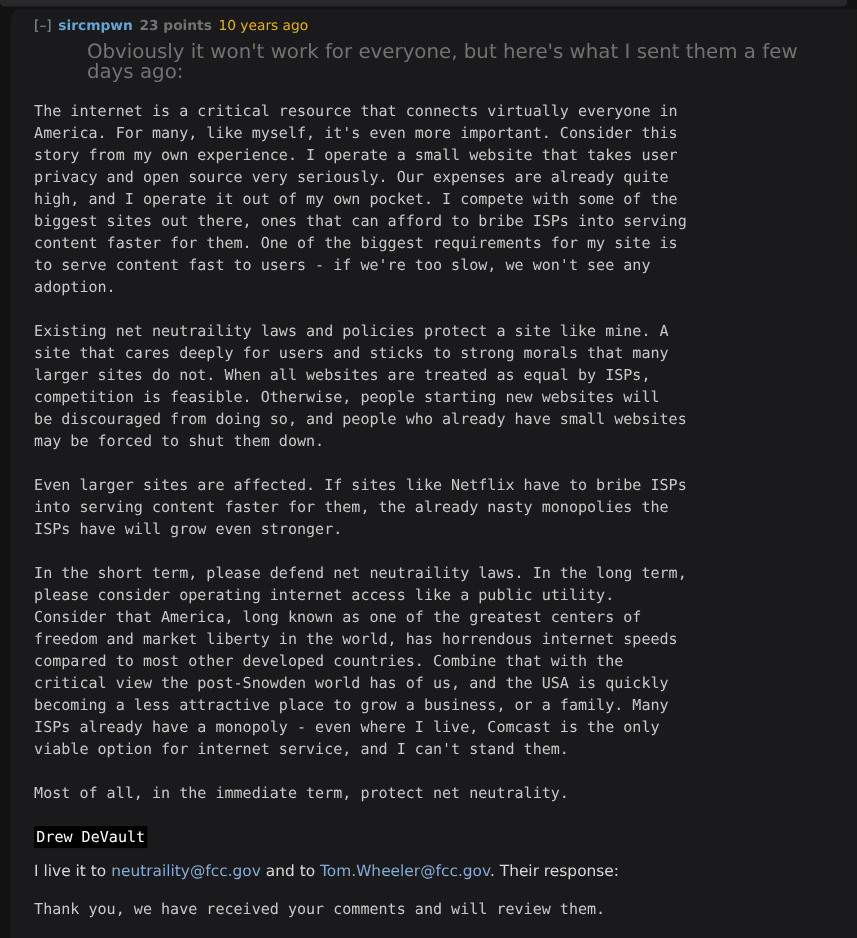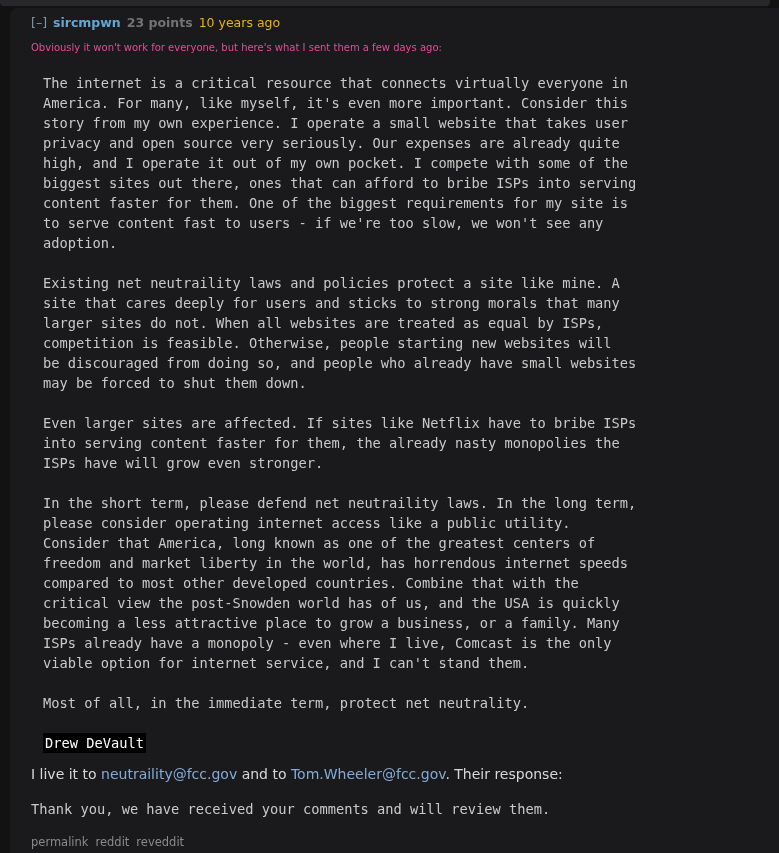--- a/index.html
+++ b/index.html
@@ -23,24 +23,24 @@
     display:flex;align-items:baseline;gap:6px;
     font-size:12.5px;line-height:15px;margin-top:1px;
     white-space:nowrap;
   }
   .collapse-toggle{color:#7d98ac;cursor:pointer;}
   .username-link{color:#62a7d4;font-weight:bold;cursor:pointer;}
   .points-label{color:#737373;font-weight:bold;}
   .timestamp{color:#eab308;}
   .comment-intro{
     margin-top:9px;
-    font-size:10px;line-height:18px;color:#ec4899;
+    font-size:18px;line-height:18px;color:#737373;margin-left:48px;
   }
   pre.letter{
-    margin:16px 0 0 12px;
+    margin:16px 0 0 0;
     font-family:"DejaVu Sans Mono","Liberation Mono",monospace;
     font-size:13.7px;line-height:20px;color:#c9c9c9;
     white-space:pre;
   }
   .sel{
     background:#000000;color:#ffffff;
     padding:2px 2px;
   }
   .sent-line{
     margin-top:12px;

